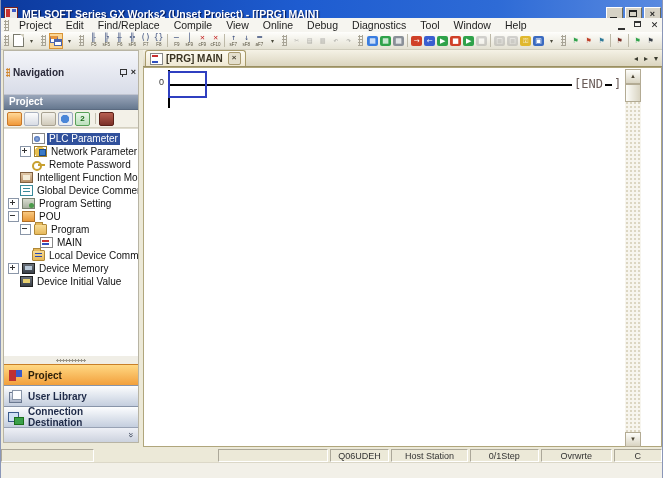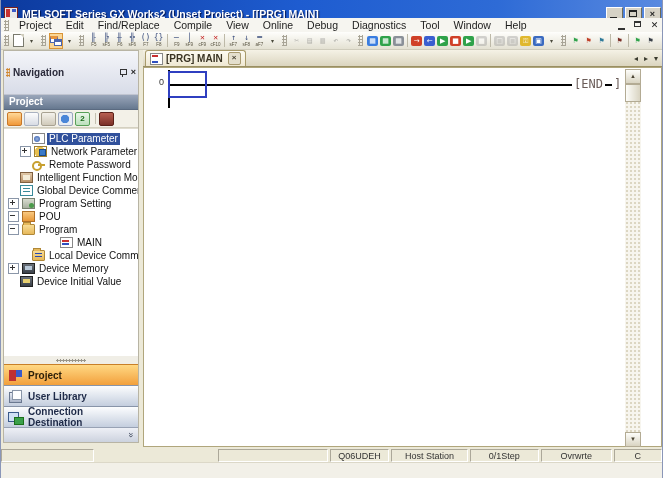--- a/index.html
+++ b/index.html
@@ -415,26 +415,26 @@
         <div class="trow" style="padding-left: 4px;">
           <span class="twist plus"></span>
           <span class="tico ic-progset"></span>
           <span class="tlabel">Program Setting</span>
         </div>
         <div class="trow" style="padding-left: 4px;">
           <span class="twist"></span>
           <span class="tico ic-pou"></span>
           <span class="tlabel">POU</span>
         </div>
-        <div class="trow" style="padding-left: 4px;">
+        <div class="trow" style="padding-left: 16px;">
           <span class="twist"></span>
           <span class="tico fold"></span>
           <span class="tlabel">Program</span>
         </div>
-        <div class="trow" style="padding-left: 44px;">
+        <div class="trow" style="padding-left: 24px;">
           <span class="twist-gap"></span>
           <span class="tico ic-ladder"></span>
           <span class="tlabel">MAIN</span>
         </div>
         <div class="trow" style="padding-left: 16px;">
           <span class="twist-gap"></span>
           <span class="tico fold ic-foldcom"></span>
           <span class="tlabel">Local Device Comment</span>
         </div>
         <div class="trow" style="padding-left: 4px;">

